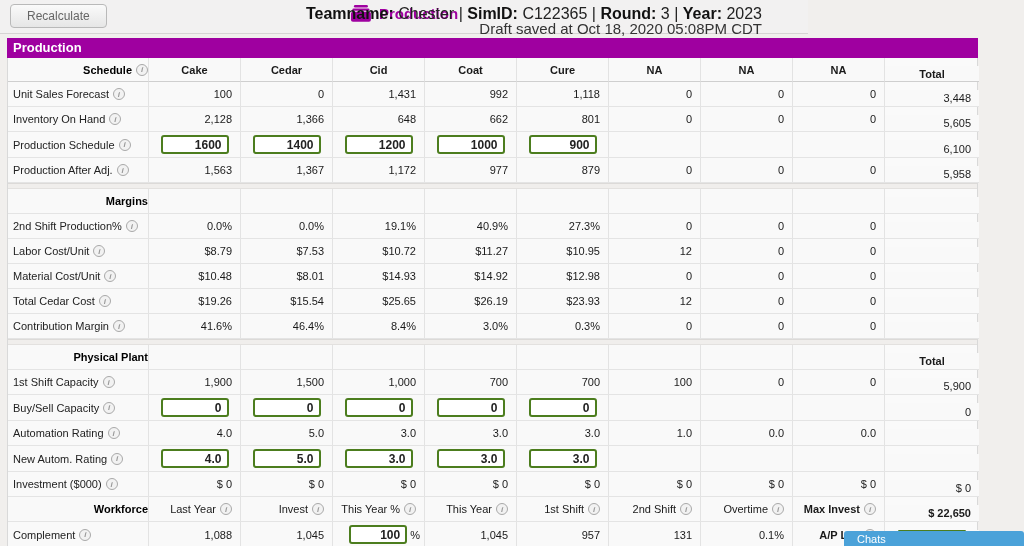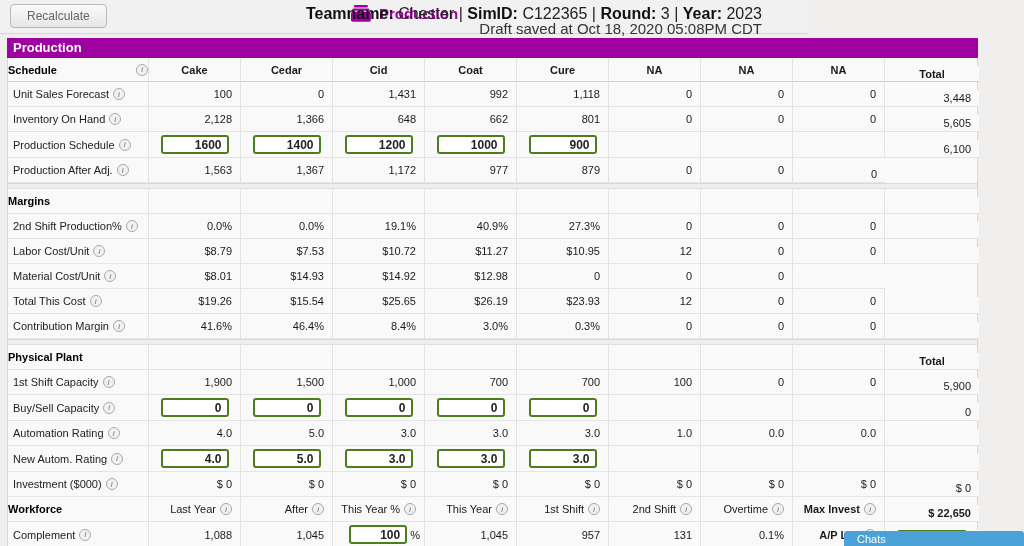--- a/index.html
+++ b/index.html
@@ -57,21 +57,21 @@
   .trow.inputrow { height: 26px; }
   .trow.gap { display: block; height: 6px; background: #f0eeec; border-top: 1px solid #dcdad8; border-bottom: 1px solid #e3e1df; }
   .cell {
     display: flex; align-items: center;
     border-right: 1px solid #e3e3e3; border-bottom: 1px solid #e4e4e4;
     font-size: 11px; background: #f9f9f9; overflow: hidden; white-space: nowrap;
   }
   .trow.colheader .cell { border-bottom: 1px solid #cfcfcf; }
   .cell:last-child { border-right: none; margin-top: 8px; }
   .labelcell { justify-content: flex-start; padding-left: 5px; gap: 4px; color: #222; }
-  .sectionlabel { justify-content: space-between; font-weight: bold; padding-left: 0; color: #000; }
+  .sectionlabel { justify-content: flex-end; font-weight: bold; padding-left: 0; color: #000; }
   .vcell { justify-content: flex-end; padding-right: 8px; }
   .ccell { justify-content: center; padding-right: 0; }
   .hcell { justify-content: center; font-weight: bold; }
   .bold { font-weight: bold; }
   
   .info-icon {
     display: inline-flex; align-items: center; justify-content: center;
     width: 12px; height: 12px; min-width: 12px; border-radius: 50%;
     border: 1px solid #a9a9a9; color: #999; background: #f2f2f2;
     font-size: 8px; font-style: italic; font-weight: bold; cursor: pointer;
@@ -279,20 +279,23 @@
       </div>
       <div class="cell vcell">
         <span>0</span>
       </div>
       <div class="cell vcell">
         <span>0</span>
       </div>
       <div class="cell vcell">
         <span>0</span>
       </div>
+      <div class="cell vcell">
+        <span>5,958</span>
+      </div>
     </div>
     <div class="trow gap"></div>
     <div class="trow section">
       <div class="cell labelcell sectionlabel">
         <span>Margins</span>
       </div>
       <div class="cell vcell"></div>
       <div class="cell vcell"></div>
       <div class="cell vcell"></div>
       <div class="cell vcell"></div>
@@ -363,20 +366,23 @@
         <span>0</span>
       </div>
       <div class="cell vcell"></div>
     </div>
     <div class="trow data">
       <div class="cell labelcell">
         <span>Material Cost/Unit</span>
         <span class="info-icon"></span>
       </div>
       <div class="cell vcell">
+        <span>$10.48</span>
+      </div>
+      <div class="cell vcell">
         <span>$8.01</span>
       </div>
       <div class="cell vcell">
         <span>$14.93</span>
       </div>
       <div class="cell vcell">
         <span>$14.92</span>
       </div>
       <div class="cell vcell">
         <span>$12.98</span>
@@ -387,21 +393,21 @@
       <div class="cell vcell">
         <span>0</span>
       </div>
       <div class="cell vcell">
         <span>0</span>
       </div>
       <div class="cell vcell"></div>
     </div>
     <div class="trow data">
       <div class="cell labelcell">
-        <span>Total This Cost</span>
+        <span>Total Cedar Cost</span>
         <span class="info-icon"></span>
       </div>
       <div class="cell vcell">
         <span>$19.26</span>
       </div>
       <div class="cell vcell">
         <span>$15.54</span>
       </div>
       <div class="cell vcell">
         <span>$25.65</span>
@@ -622,21 +628,21 @@
     </div>
     <div class="trow section">
       <div class="cell labelcell sectionlabel">
         <span>Workforce</span>
       </div>
       <div class="cell vcell">
         <span>Last Year</span>
         <span class="info-icon" style="margin-left: 4px;"></span>
       </div>
       <div class="cell vcell">
-        <span>After</span>
+        <span>Invest</span>
         <span class="info-icon" style="margin-left: 4px;"></span>
       </div>
       <div class="cell vcell">
         <span>This Year %</span>
         <span class="info-icon" style="margin-left: 4px;"></span>
       </div>
       <div class="cell vcell">
         <span>This Year</span>
         <span class="info-icon" style="margin-left: 4px;"></span>
       </div>

